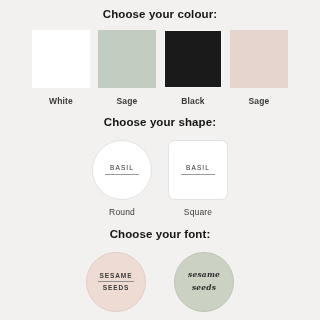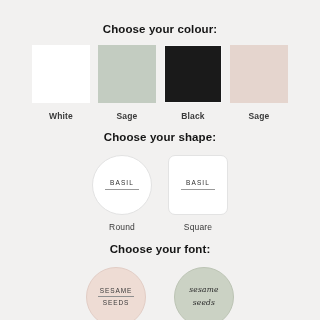--- a/index.html
+++ b/index.html
@@ -102,20 +102,21 @@
     height: 1px;
     background: #9a9a9a;
     margin-top: 1px;
   }
   .shape-row .option-label { margin-top: 8px; }
 
   
   .font-row {
     margin-top: 11px;
     gap: 28px;
+    font-weight: bold;
   }
   .font-circle {
     width: 60px;
     height: 60px;
     border-radius: 50%;
     box-sizing: border-box;
     display: flex;
     align-items: center;
     justify-content: center;
   }
@@ -149,21 +150,21 @@
   .font-mark-cursive .font-mark-line {
     font-family: "DejaVu Serif", serif;
     font-style: italic;
     font-size: 7.5px;
     letter-spacing: 0.2px;
     line-height: 1.65;
     color: #2b2b2b;
   }
 
   
-  .section-colour { padding-top: 24px; }
+  .section-colour { padding-top: 9px; }
   .section-shape  { padding-top: 12px; }
   .section-font   { padding-top: 13px; }
 </style>
 </head>
 <body>
 
 <div class="page">
 
   <div class="section-colour">
     <div class="section-title">Choose your colour:</div>

